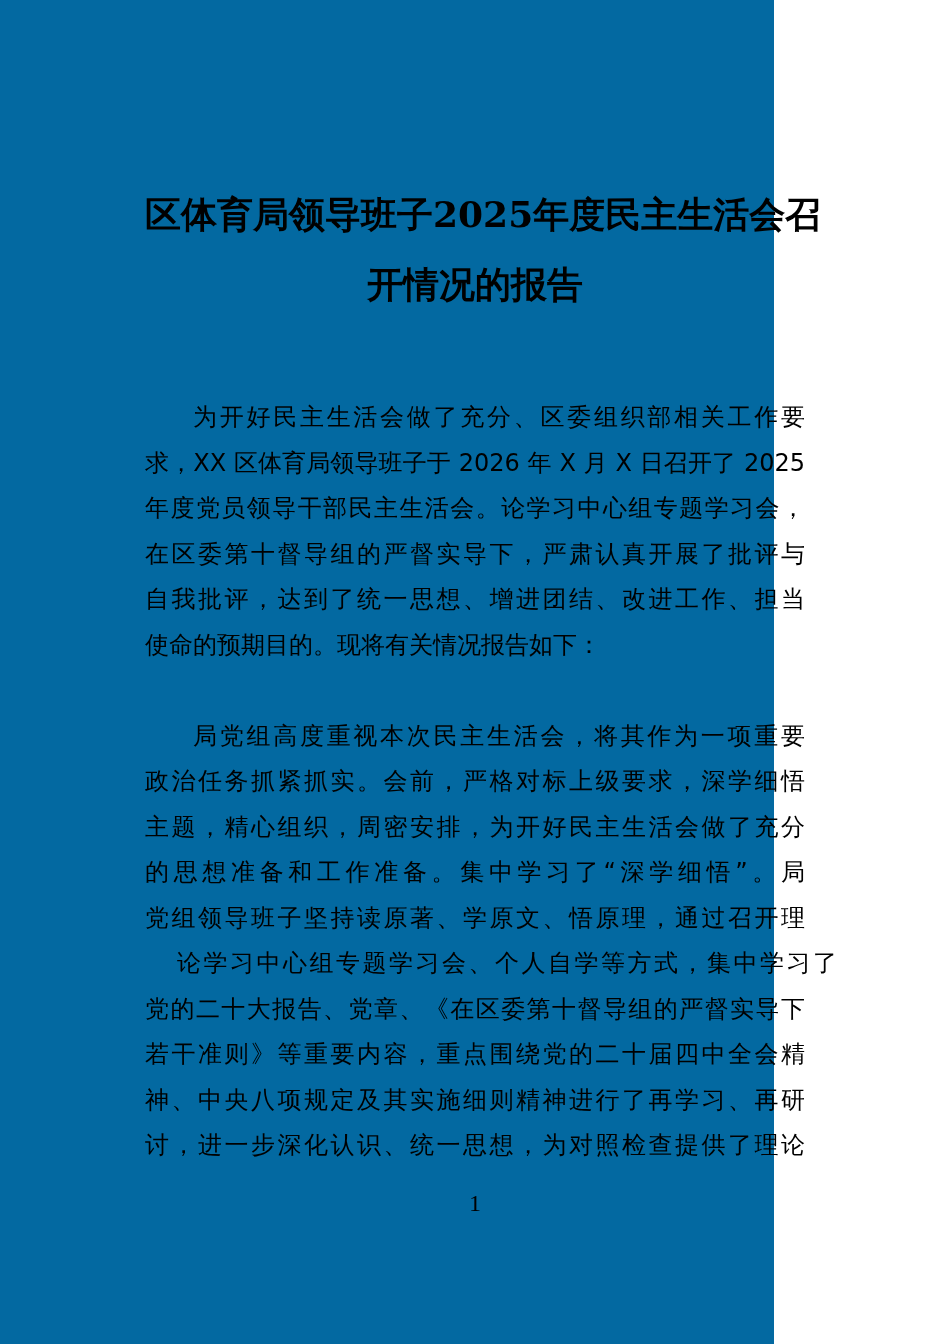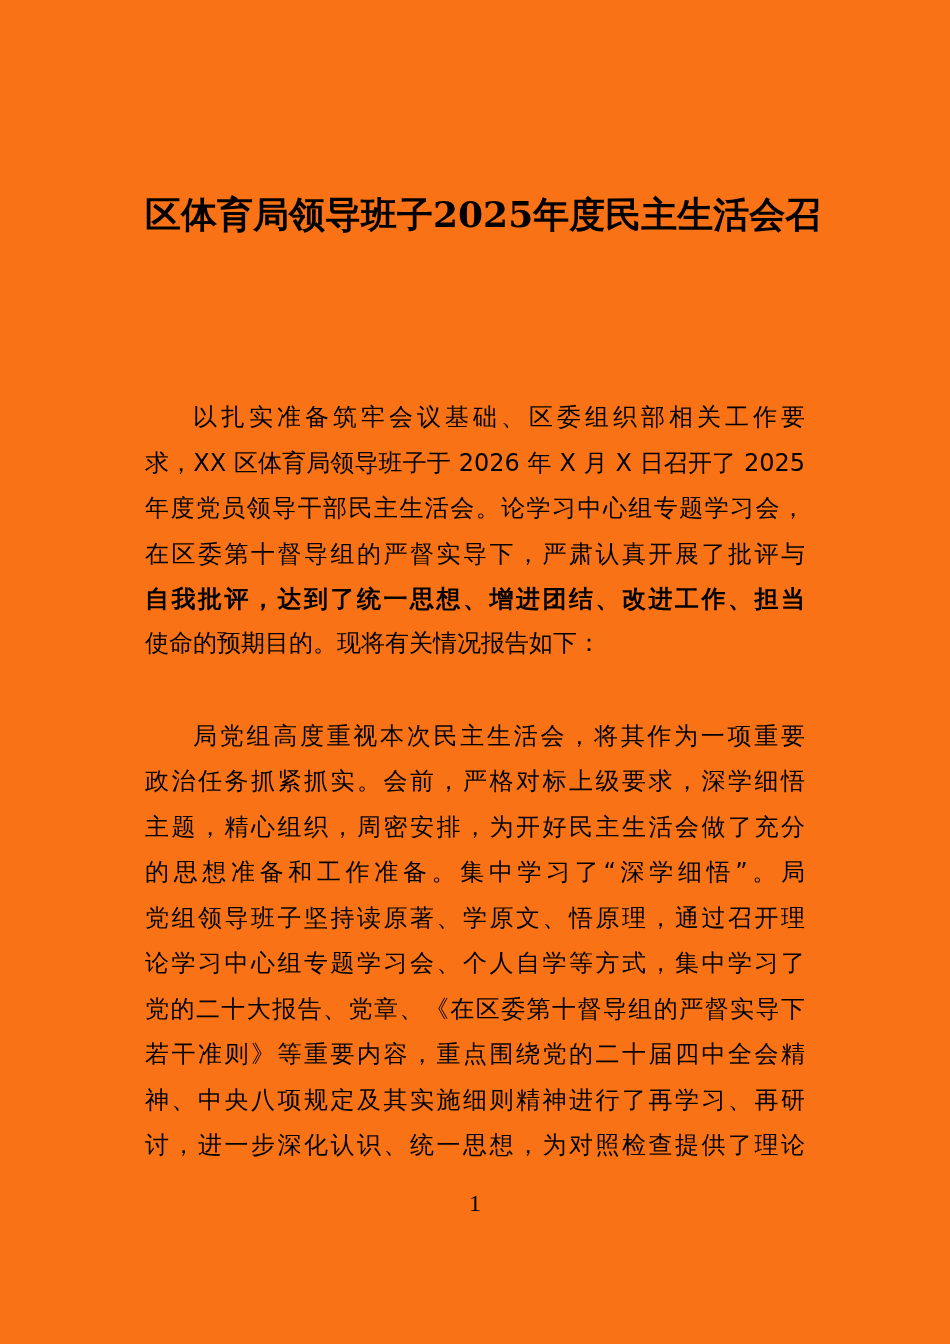--- a/index.html
+++ b/index.html
@@ -11,23 +11,23 @@
       width: 950px;
       height: 1344px;
       position: relative;
       overflow: hidden;
       font-family: "DejaVu Serif", "Liberation Serif", serif;
       color: #000000;
     }
     .page {
       position: absolute;
       left: 0; top: 0;
-      width: 950px;
+      width: 774px;
       height: 1344px;
-      background: #f97316;
+      background: #0369a1;
     }
     .title-line {
       position: absolute;
       left: 145px;
       width: 660px;
       text-align: center;
       font-family: "DejaVu Serif", "Liberation Serif", serif;
       font-weight: bold;
       font-size: 36px;
       line-height: 44px;
@@ -47,21 +47,20 @@
       text-align-last: justify;
       font-family: "DejaVu Sans", "Liberation Sans", sans-serif;
       font-weight: normal;
     }
     .line.indent {
       left: 193px;
       width: 612px;
     }
     .line.last {
       text-align-last: left;
-      font-family: Liberation Mono, monospace;
     }
     .heading {
       position: absolute;
       left: 193px;
       width: 612px;
       font-size: 24px;
       line-height: 30px;
       height: 30px;
       white-space: nowrap;
       font-family: "DejaVu Sans", "Liberation Sans", sans-serif;
@@ -77,38 +76,39 @@
       font-size: 24px;
       line-height: 30px;
     }
   </style>
 </head>
 <body>
 
 <div class="page">
 
   <div class="title-line" style="top:192px;">区体育局领导班子2025年度民主生活会召</div>
+  <div class="title-line" style="top:262px;">开情况的报告</div>
 
   <div>
-    <div class="line indent" style="top:402px;">以扎实准备筑牢会议基础、区委组织部相关工作要</div>
+    <div class="line indent" style="top:402px;">为开好民主生活会做了充分、区委组织部相关工作要</div>
     <div class="line" style="top:448px;">求，XX 区体育局领导班子于 2026 年 X 月 X 日召开了 2025</div>
     <div class="line" style="top:493px;">年度党员领导干部民主生活会。论学习中心组专题学习会，</div>
     <div class="line" style="top:539px;">在区委第十督导组的严督实导下，严肃认真开展了批评与</div>
-    <div class="line" style="top:584px;font-weight:bold;">自我批评，达到了统一思想、增进团结、改进工作、担当</div>
+    <div class="line" style="top:584px;">自我批评，达到了统一思想、增进团结、改进工作、担当</div>
     <div class="line last" style="top:630px;">使命的预期目的。现将有关情况报告如下：</div>
   </div>
 
 
   <div>
     <div class="line indent" style="top:721px;">局党组高度重视本次民主生活会，将其作为一项重要</div>
     <div class="line" style="top:766px;">政治任务抓紧抓实。会前，严格对标上级要求，深学细悟</div>
     <div class="line" style="top:812px;">主题，精心组织，周密安排，为开好民主生活会做了充分</div>
     <div class="line" style="top:857px;">的思想准备和工作准备。集中学习了“深学细悟”。局</div>
     <div class="line" style="top:903px;">党组领导班子坚持读原著、学原文、悟原理，通过召开理</div>
-    <div class="line" style="top:948px;">论学习中心组专题学习会、个人自学等方式，集中学习了</div>
+    <div class="line" style="top:948px;margin-left:32px;">论学习中心组专题学习会、个人自学等方式，集中学习了</div>
     <div class="line" style="top:994px;">党的二十大报告、党章、《在区委第十督导组的严督实导下</div>
     <div class="line" style="top:1039px;">若干准则》等重要内容，重点围绕党的二十届四中全会精</div>
     <div class="line" style="top:1085px;">神、中央八项规定及其实施细则精神进行了再学习、再研</div>
     <div class="line" style="top:1130px;">讨，进一步深化认识、统一思想，为对照检查提供了理论</div>
   </div>
 
   <div class="page-number">1</div>
 
 </div>
 

